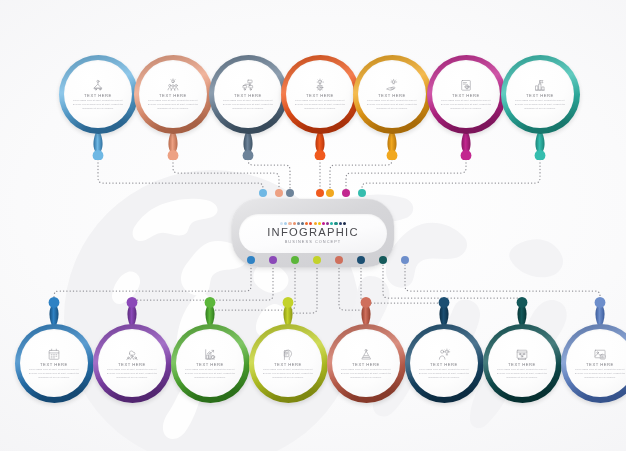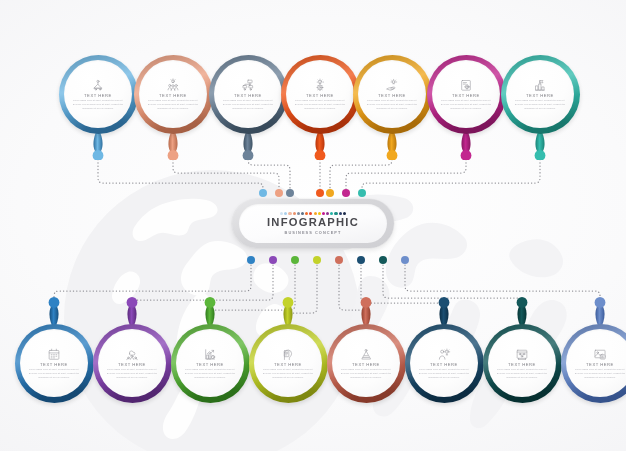--- a/index.html
+++ b/index.html
@@ -50,25 +50,25 @@
     font-weight:400; line-height:1;
   }
   .bdy {
     font-size:2.25px; line-height:1.62; color:#b3b3ba;
     width:78%; margin-top:1.6px; letter-spacing:0.02px;
   }
   .ico { display:block; margin-bottom:2.2px; opacity:.85; }
 
   
   #pill {
-    position:absolute; left:232px; top:199px; width:162px; height:49px;
+    position:absolute; left:232px; top:199px; width:162px; height:68px;
     border-radius:27px;
     background:linear-gradient(160deg,#e8e8ea 0%,#d6d6d9 45%,#cfcfd3 100%);
     box-shadow:0 2px 5px rgba(0,0,0,0.10), 0 0 0 .5px rgba(0,0,0,0.04);
-    display:flex; align-items:center; justify-content:center;font-weight:bold;
+    display:flex; align-items:center; justify-content:center;
   }
   #pillInner {
     width:148px; height:39px; border-radius:20px;
     background:linear-gradient(170deg,#ffffff 0%,#fcfcfd 55%,#f2f2f4 100%);
     box-shadow:inset 0 1px 2px rgba(0,0,0,.05);
     display:flex; flex-direction:column; align-items:center; justify-content:center;
   }
   #dotrow { display:flex; gap:1.1px; margin-bottom:1.8px; }
   #dotrow i { width:3.1px; height:3.1px; border-radius:50%; display:block; }
   #brand { font-size:11.2px; letter-spacing:1.25px; color:#4a4a4f; line-height:1; }

